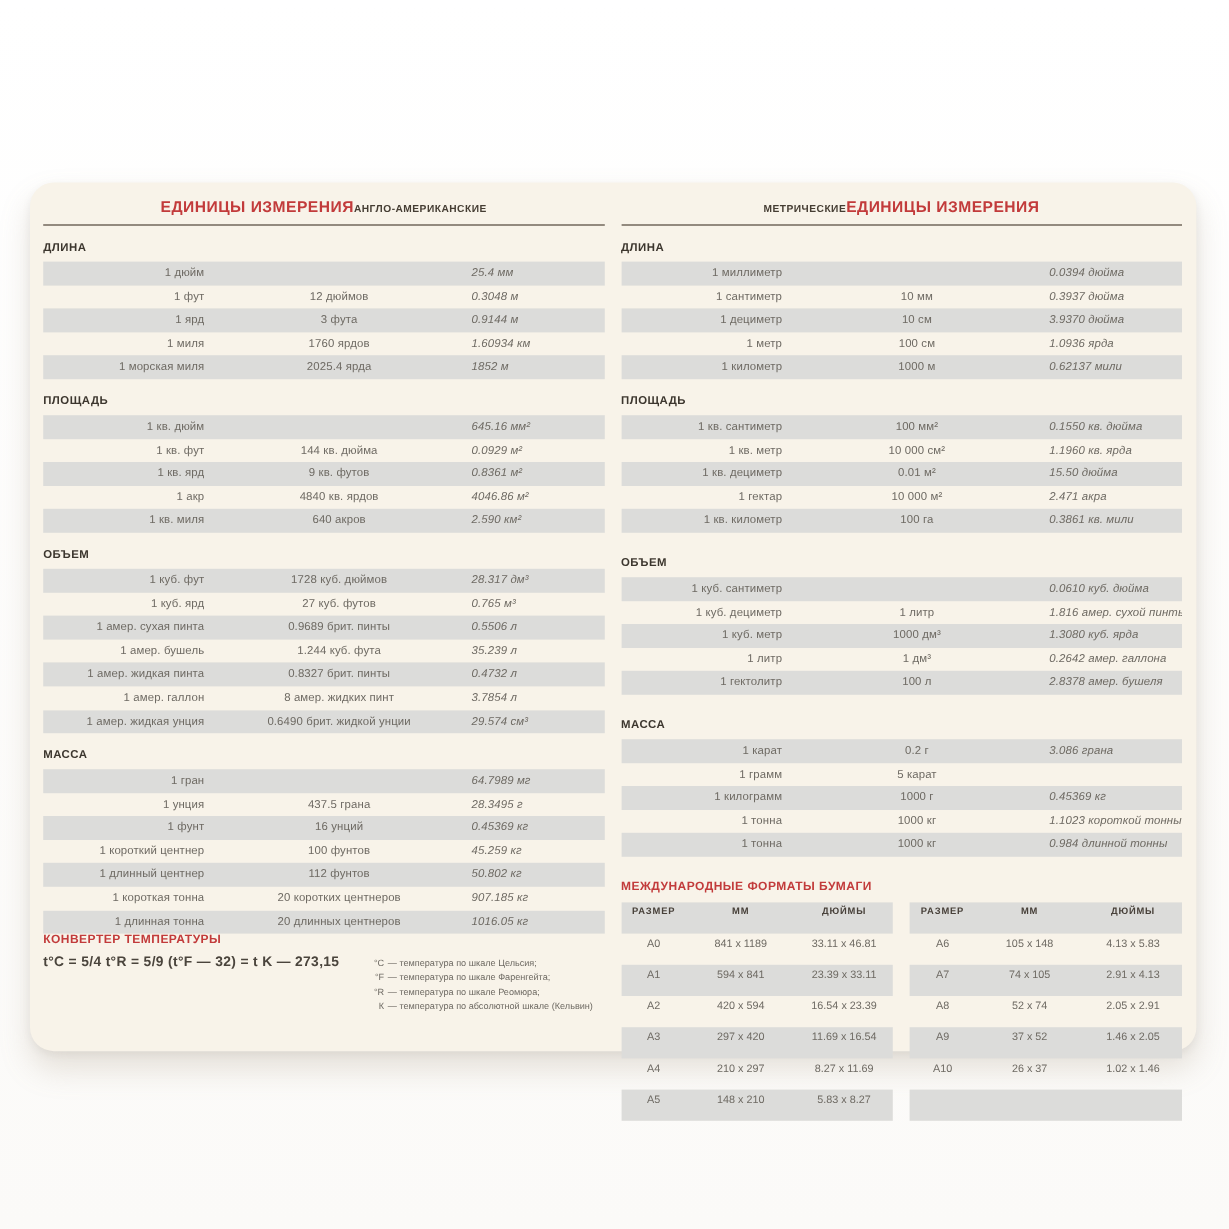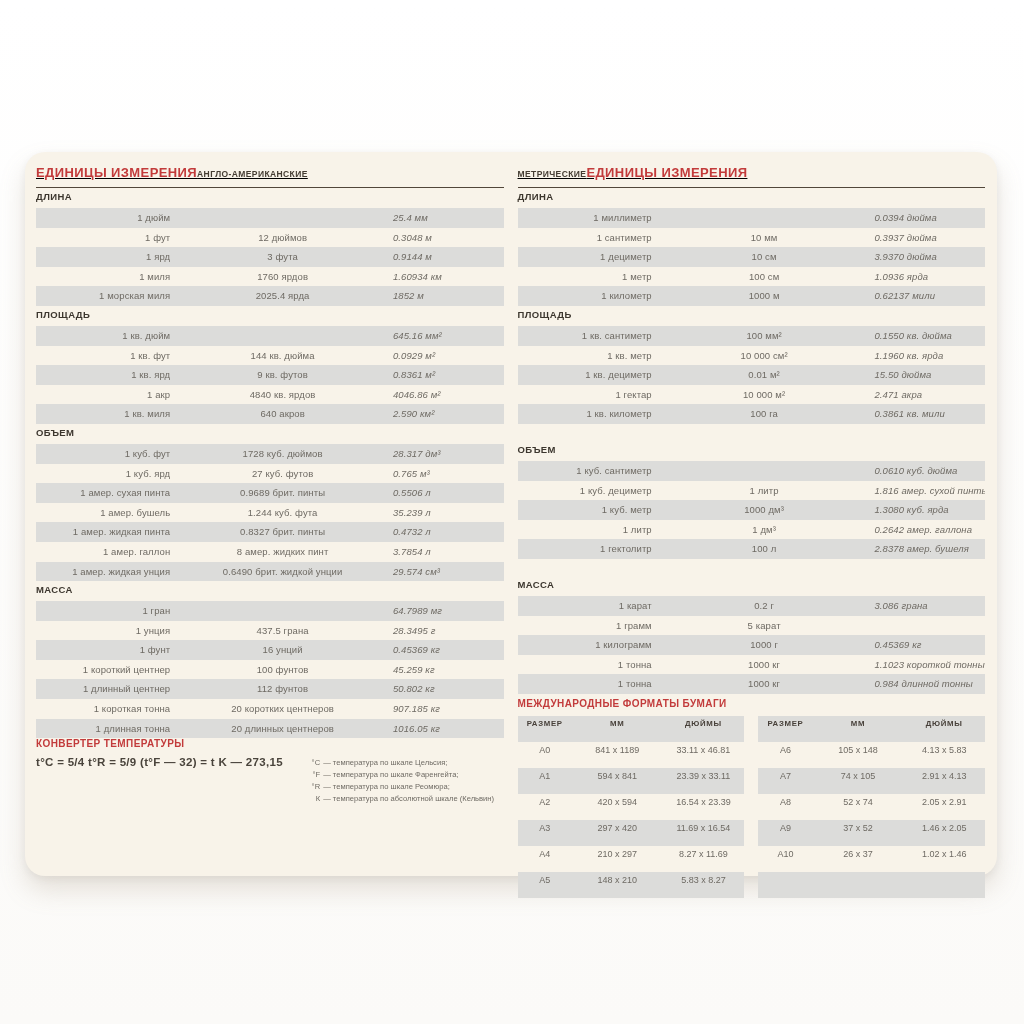--- a/index.html
+++ b/index.html
@@ -23,32 +23,31 @@
     width:972px; height:724px;
     background:var(--card);
     border-radius:20px;
     box-shadow:0 14px 26px rgba(150,130,105,.22), 0 3px 8px rgba(0,0,0,.06);
     display:flex;
     gap:14px;
     padding:13px 12px 0 11px;
   }
   .col{flex:1; min-width:0;}
   .pagehead{
-    display:flex; justify-content:flex-start; align-items:baseline;
+    display:flex; justify-content:center; align-items:baseline;
     border-bottom:1.5px solid #51463a;
     padding-bottom:7px;
-    text-decoration:underline;
   }
   .ptitle{
     color:var(--red); font-weight:bold; font-size:13px; letter-spacing:.4px;
   }
   .psub{
     color:var(--dark); font-weight:bold; font-size:8.5px; letter-spacing:.4px;
   }
-  .sect{margin-top:3px;}
+  .sect{margin-top:13px;}
   .sect.wide{margin-top:20px;}
   .seclabel{
     font-size:9.5px; font-weight:bold; color:#3c362e; letter-spacing:.4px;
     margin-bottom:6px;
   }
   
   .tbl{width:100%;}
   .trow{
     display:grid; grid-template-columns:30% 45.5% 24.5%;
     height:19.6px; line-height:19.6px;
@@ -68,21 +67,21 @@
     font-size:11.5px; font-weight:bold; color:#4a443c; letter-spacing:.3px;
   }
   .notes{flex:1; padding-top:1px;}
   .nrow{
     display:grid; grid-template-columns:17px 1fr; gap:3px;
     font-size:7.6px; line-height:1.55; color:var(--body);
   }
   .nrow .c0{text-align:right;}
   .nrow .c1{text-align:left;}
   
-  .paper{margin-top:4px;}
+  .paper{margin-top:20px;}
   .papertitle{color:var(--red); font-weight:bold; font-size:10px; letter-spacing:.4px; margin-bottom:7px;}
   .ptables{display:flex; gap:14px;}
   .ptable{flex:1; min-width:0;}
   .prow{
     display:grid; grid-template-columns:24% 40% 36%;
     height:26px; line-height:16.4px;
     font-size:9px; color:var(--body); text-align:center; white-space:nowrap;
   }
   .prow:nth-child(odd){background:var(--stripe);}
   .prow.phead{font-size:7.8px; font-weight:bold; color:#48413a; letter-spacing:.7px;}

